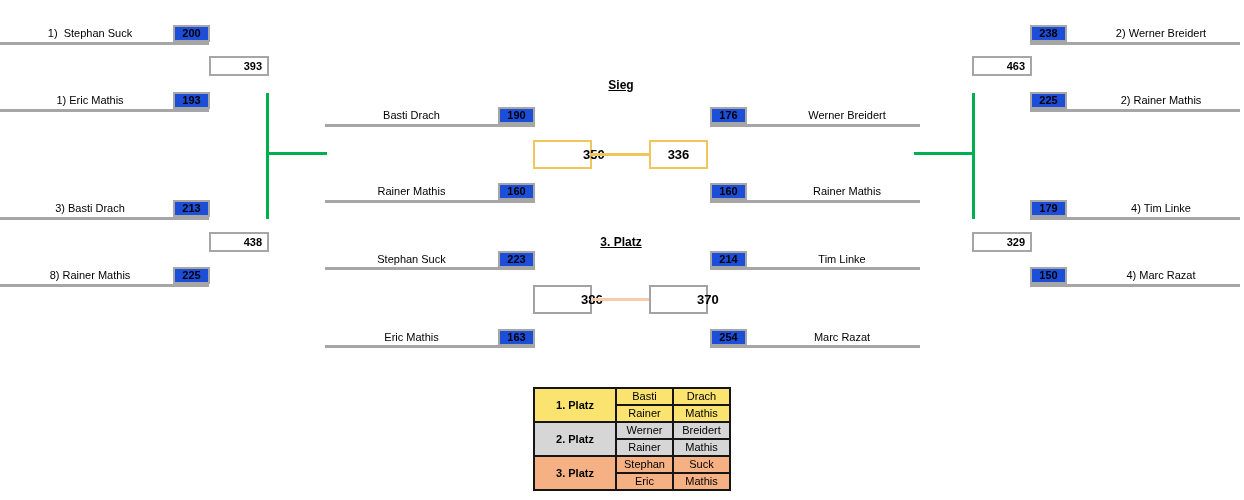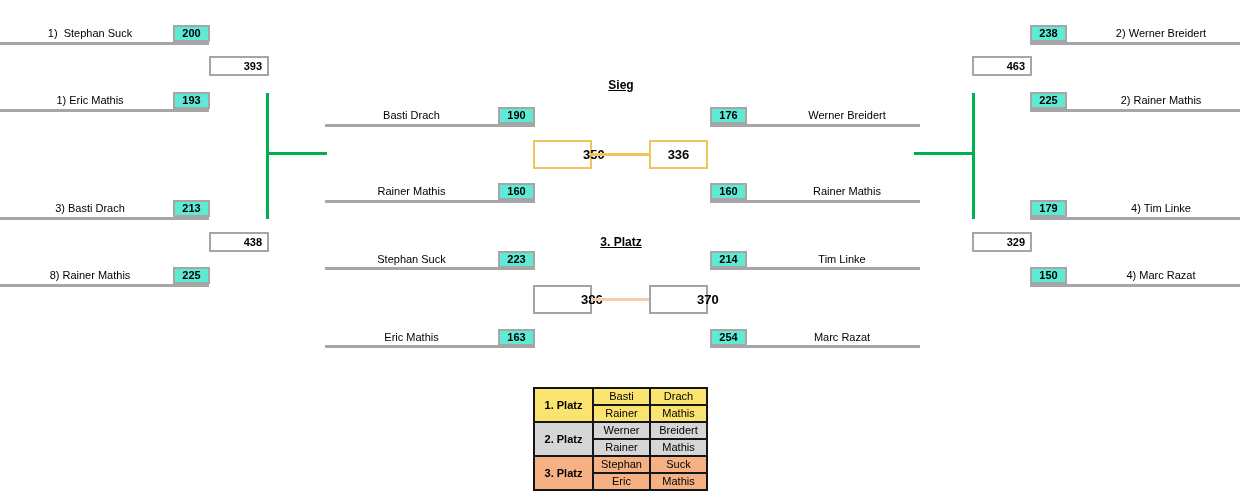--- a/index.html
+++ b/index.html
@@ -2,38 +2,38 @@
 <html><head>
 <meta charset="utf-8">
 <style>
   html,body{margin:0;padding:0;background:#fff;}
   .canvas{
     position:relative;width:1244px;height:500px;background:#ffffff;
     font-family:"Liberation Sans",sans-serif;color:#000;overflow:hidden;
   }
   .underline{position:absolute;height:3px;background:#a6a6a6;}
   .name{position:absolute;font-size:11px;height:15px;line-height:15px;text-align:center;white-space:pre;}
-  .sbox{position:absolute;box-sizing:border-box;width:37px;height:17px;border:2px solid #a6a6a6;background:#5eead4;
+  .sbox{position:absolute;box-sizing:border-box;width:37px;height:17px;border:2px solid #a6a6a6;background:#1d4ed8;
         font-size:11px;font-weight:bold;text-align:center;line-height:13px;}
   .tbox{position:absolute;box-sizing:border-box;width:60px;height:20px;border:2px solid #a6a6a6;background:#fff;
         font-size:11px;font-weight:bold;text-align:right;line-height:16px;padding-right:5px;}
   .wbox{position:absolute;box-sizing:border-box;width:59px;height:29px;background:#fff;
         font-size:13px;font-weight:bold;text-align:center;line-height:25px;}
   .wbox.gold{border:2px solid #efc65d;}
   .wbox.peach{border:2px solid #a3a3a3;padding-left:46px;}
   .hline{position:absolute;height:3px;}
   .vline{position:absolute;width:3px;}
   .green{background:#00b050;}
   .goldline{background:#efc65d;}
   .peachline{background:#f8cbad;}
   .title{position:absolute;width:180px;font-size:12px;font-weight:bold;text-align:center;text-decoration:underline;}
   table.results{position:absolute;left:533px;top:387px;border-collapse:collapse;}
   table.results td{box-sizing:border-box;border:2px solid #151515;font-size:11px;text-align:center;
         height:17px;padding:0 2px;line-height:13px;}
-  td.lbl{width:59px;font-weight:bold;}
+  td.lbl{width:82px;font-weight:bold;}
   td.c2{width:57px;}
   td.c3{width:57px;}
   .bg-yellow{background:#fae36e;}
   .bg-gray{background:#d6d6d6;}
   .bg-orange{background:#f5b183;}
 </style>
 </head>
 <body>
 
 <div class="canvas">

